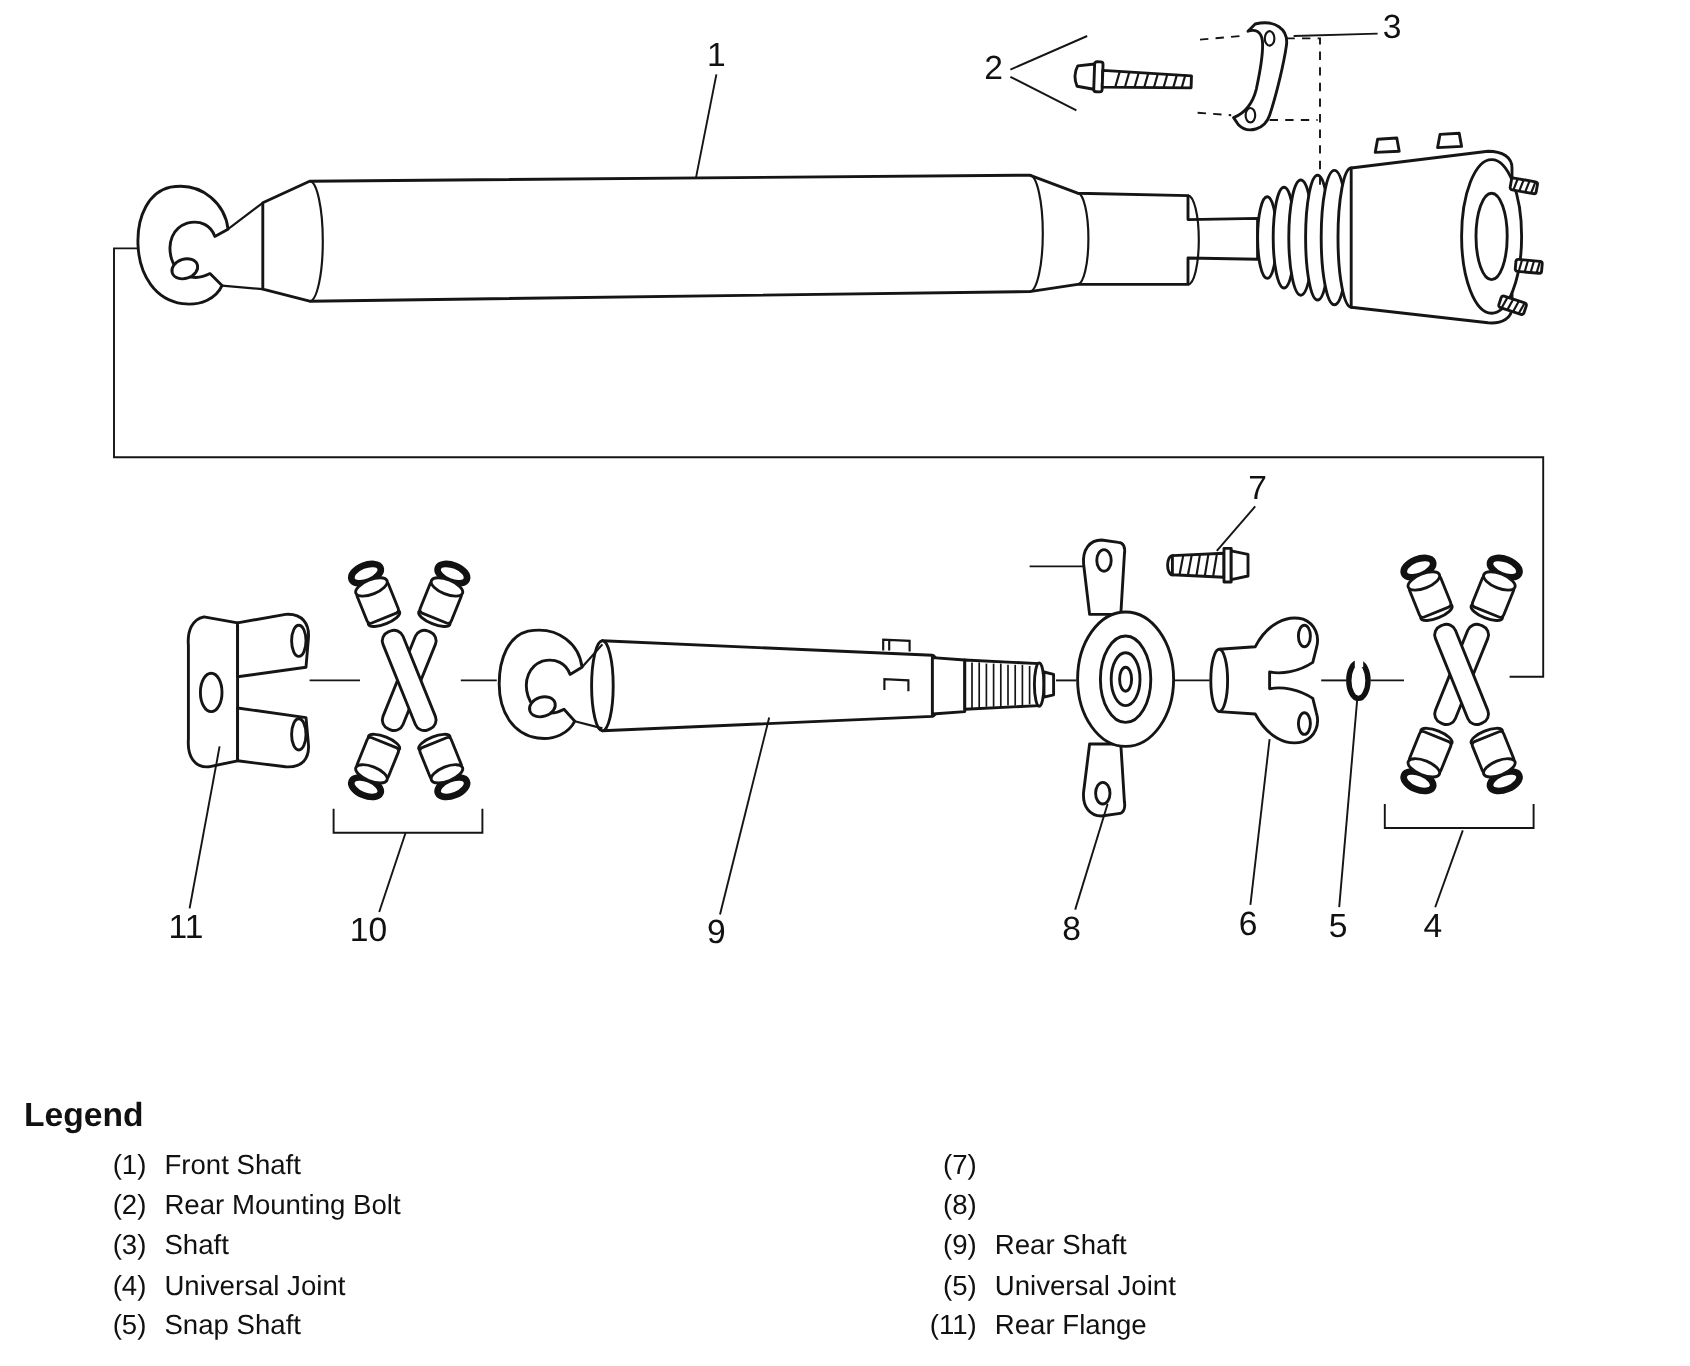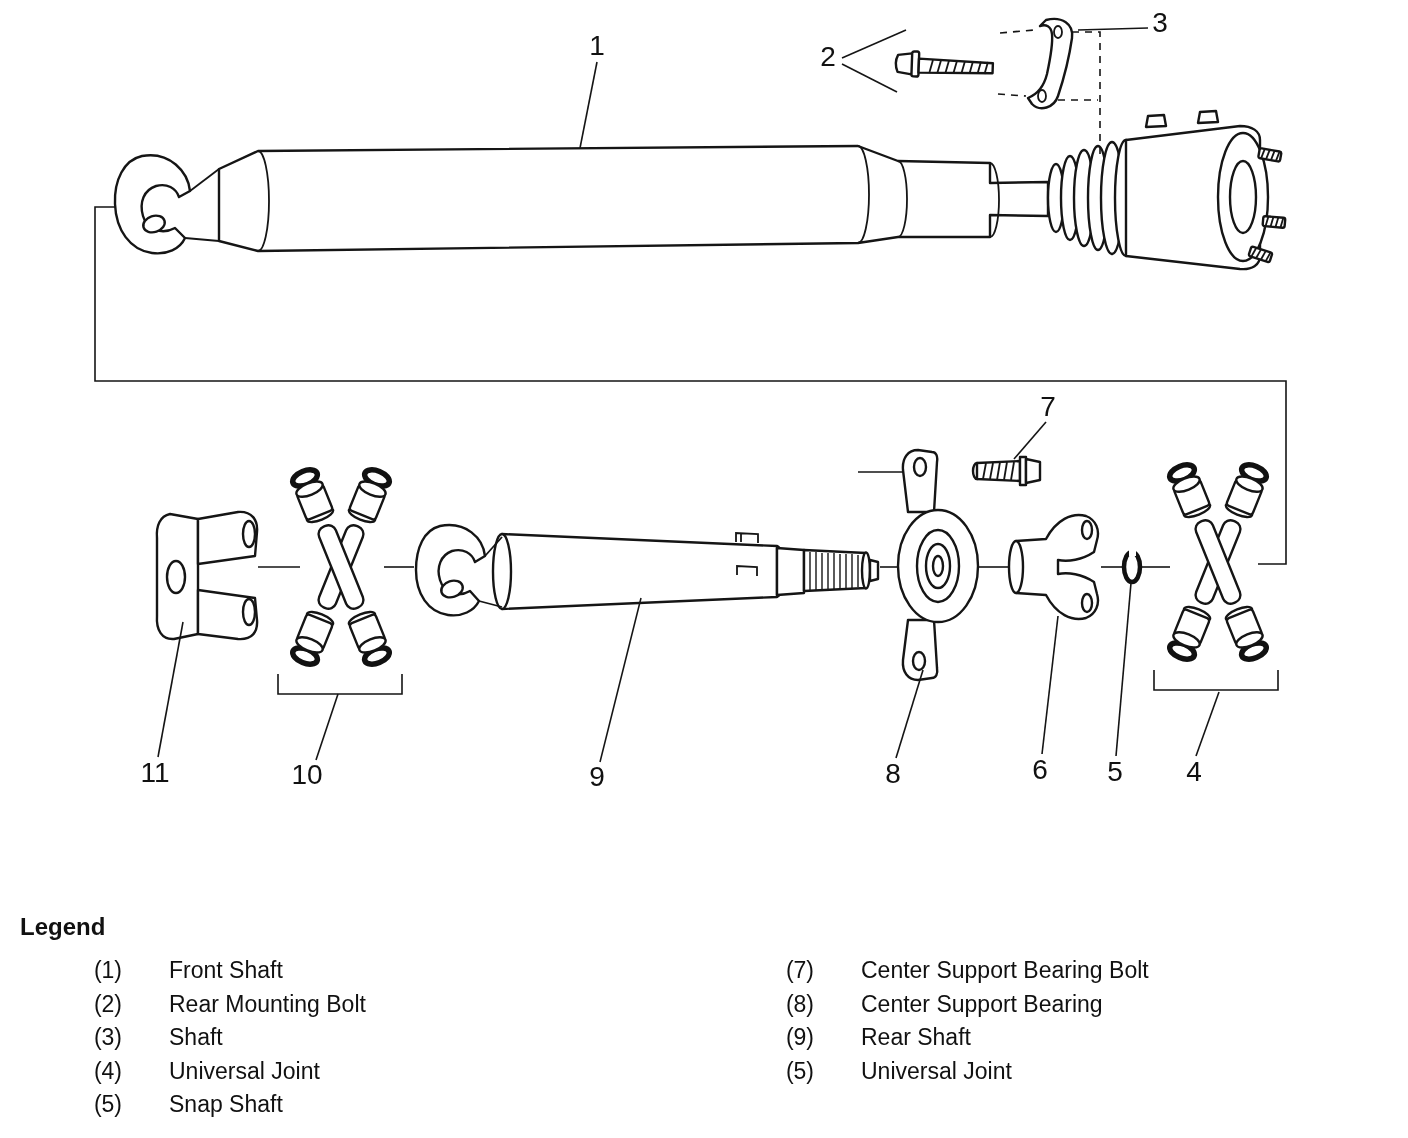--- a/index.html
+++ b/index.html
@@ -6,27 +6,27 @@
   .page{position:relative;width:1408px;height:1138px;background:#ffffff;
         font-family:"Liberation Sans",sans-serif;color:#111;overflow:hidden;}
   .diagram-svg{position:absolute;left:0;top:0;}
   .part{fill:#ffffff;stroke:#151515;stroke-width:2.4;stroke-linejoin:round;}
   .detail{fill:none;stroke:#151515;stroke-width:1.8;}
   .thin{fill:none;stroke:#151515;stroke-width:1.6;}
   .dash{fill:none;stroke:#151515;stroke-width:1.6;stroke-dasharray:7 6;}
   .ring{fill:#ffffff;stroke:#111111;stroke-width:5.5;}
   .callout{font-size:28px;fill:#111111;font-family:"Liberation Sans",sans-serif;}
   .legend{position:absolute;left:0;top:905px;width:1408px;}
-  .legend-heading{position:absolute;left:20px;top:8px;font-size:24px;font-weight:bold;}
+  .legend-heading{position:absolute;left:20px;top:8px;font-size:28px;font-weight:bold;}
   .legend-col{position:absolute;top:52px;}
   .legend-col.left{left:60px;}
   .legend-col.right{left:752px;}
   .legend-row{display:flex;align-items:baseline;height:33.5px;font-size:23px;}
   .legend-row .num{width:62px;text-align:right;margin-right:15px;}
-  .legend-row .lab{white-space:nowrap;margin-left:32px;}
+  .legend-row .lab{white-space:nowrap;}
 </style>
 </head>
 <body>
 
 <div class="page">
 
   <svg class="diagram-svg" width="1408" height="880" viewBox="0 0 1408 880">
 
     <defs>
 
@@ -284,30 +284,32 @@
       </div>
       <div class="legend-row">
         <span class="num">(5)</span>
         <span class="lab">Snap Shaft</span>
       </div>
     </div>
 
     <div class="legend-col right">
       <div class="legend-row">
         <span class="num">(7)</span>
-        <span class="lab">Center Support Bearing Bolt</span>
       </div>
       <div class="legend-row">
         <span class="num">(8)</span>
-        <span class="lab">Center Support Bearing</span>
       </div>
       <div class="legend-row">
         <span class="num">(9)</span>
         <span class="lab">Rear Shaft</span>
       </div>
       <div class="legend-row">
         <span class="num">(5)</span>
         <span class="lab">Universal Joint</span>
       </div>
+      <div class="legend-row">
+        <span class="num">(11)</span>
+        <span class="lab">Rear Flange</span>
+      </div>
     </div>
   </div>
 
 </div>
 
 </body></html>

